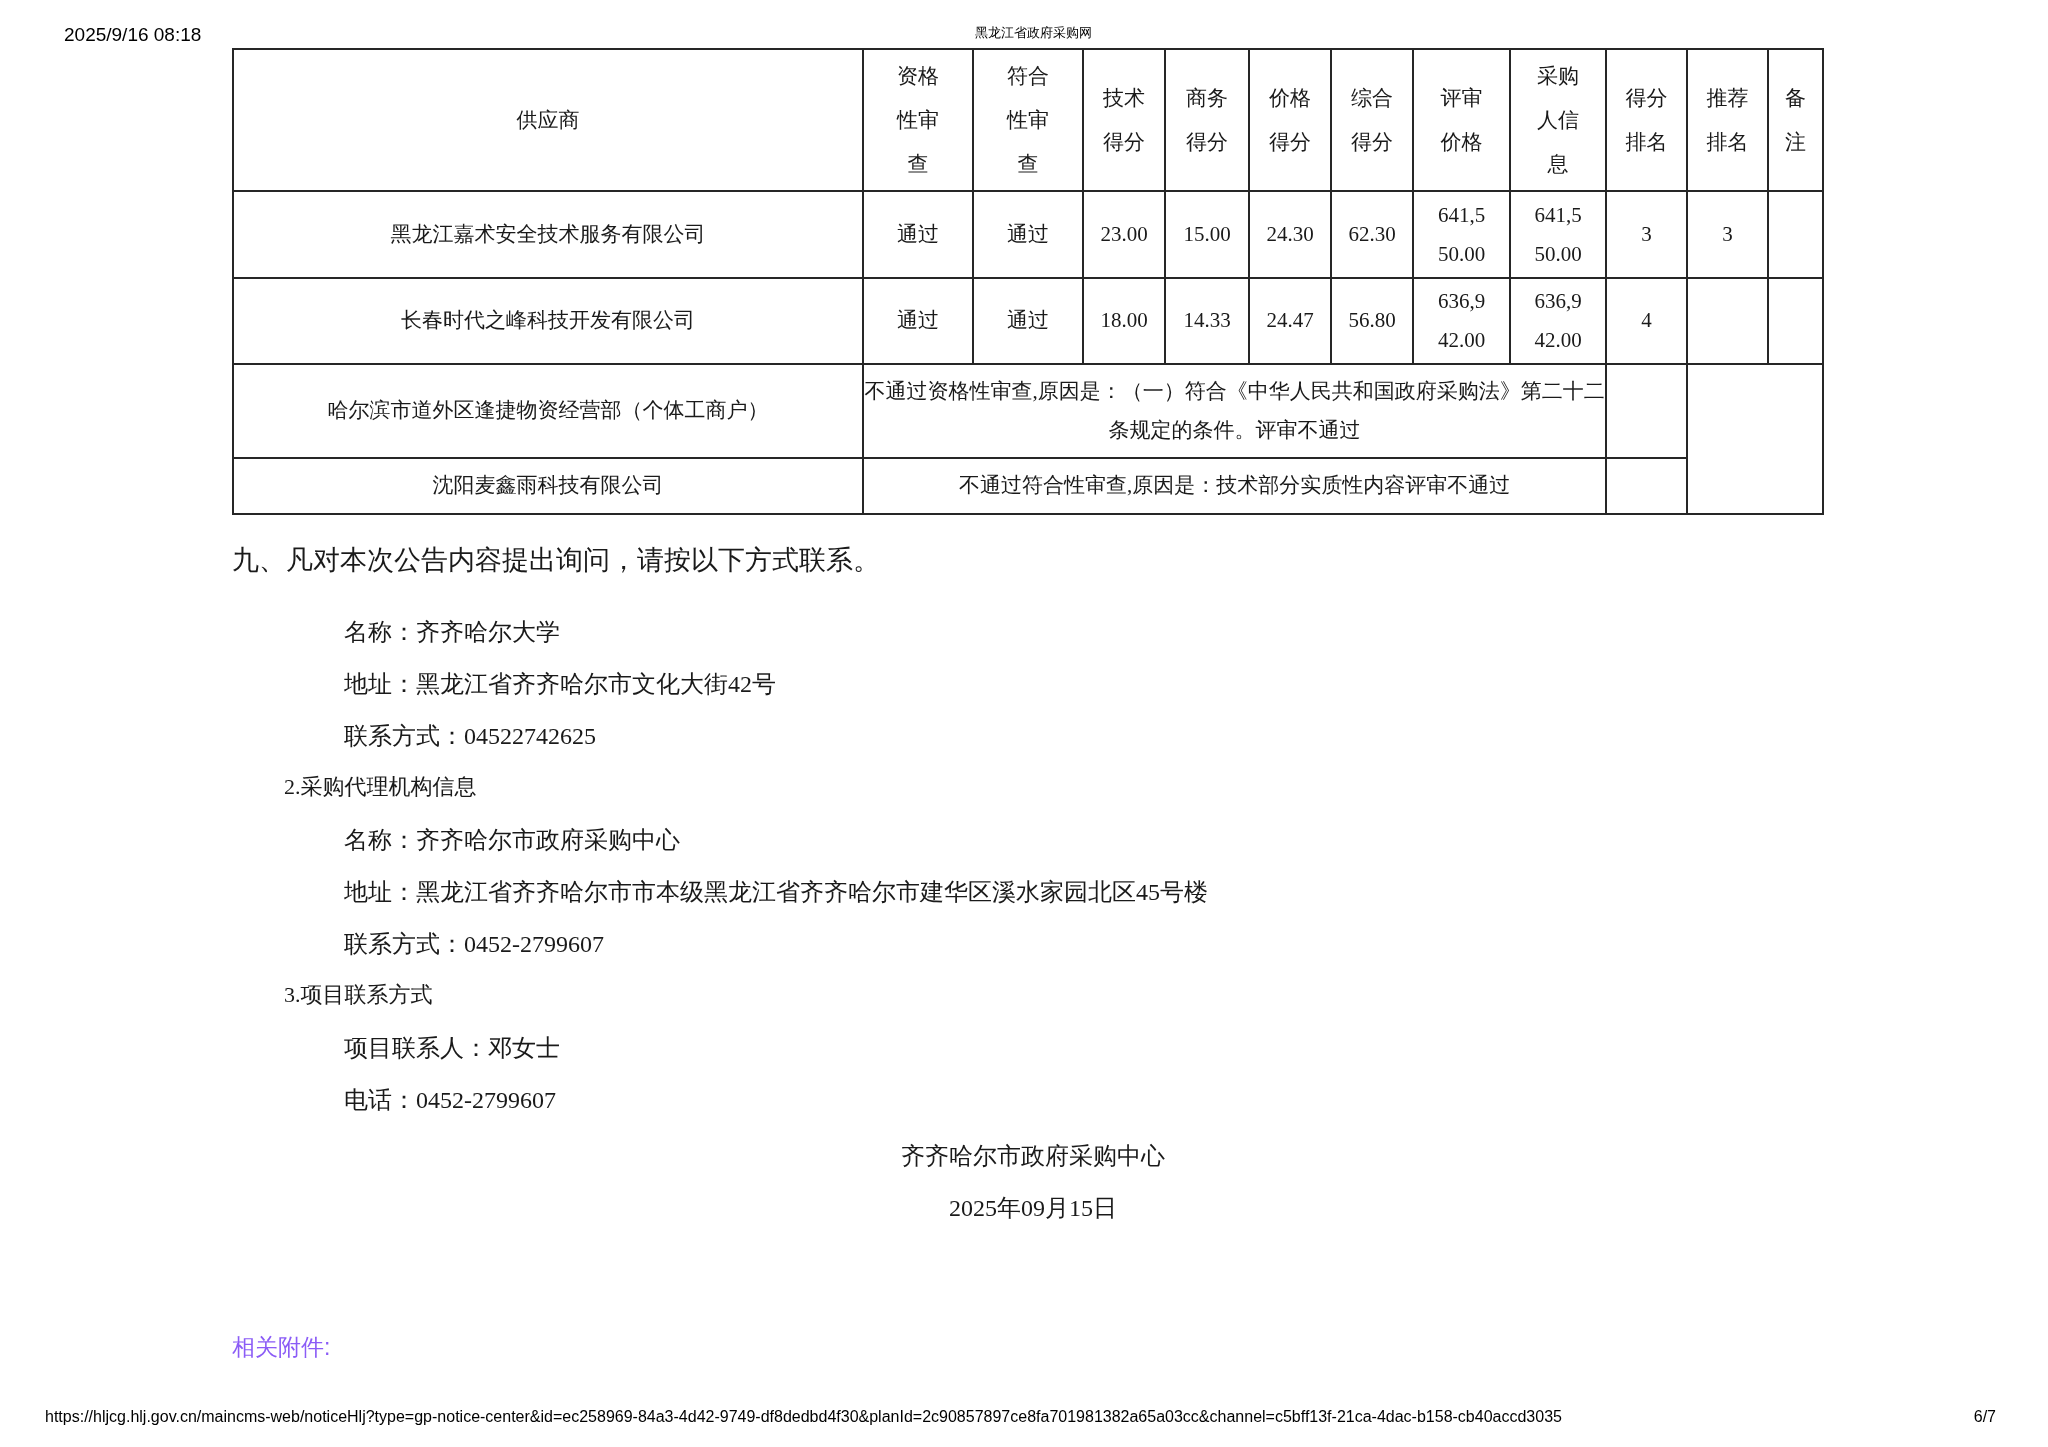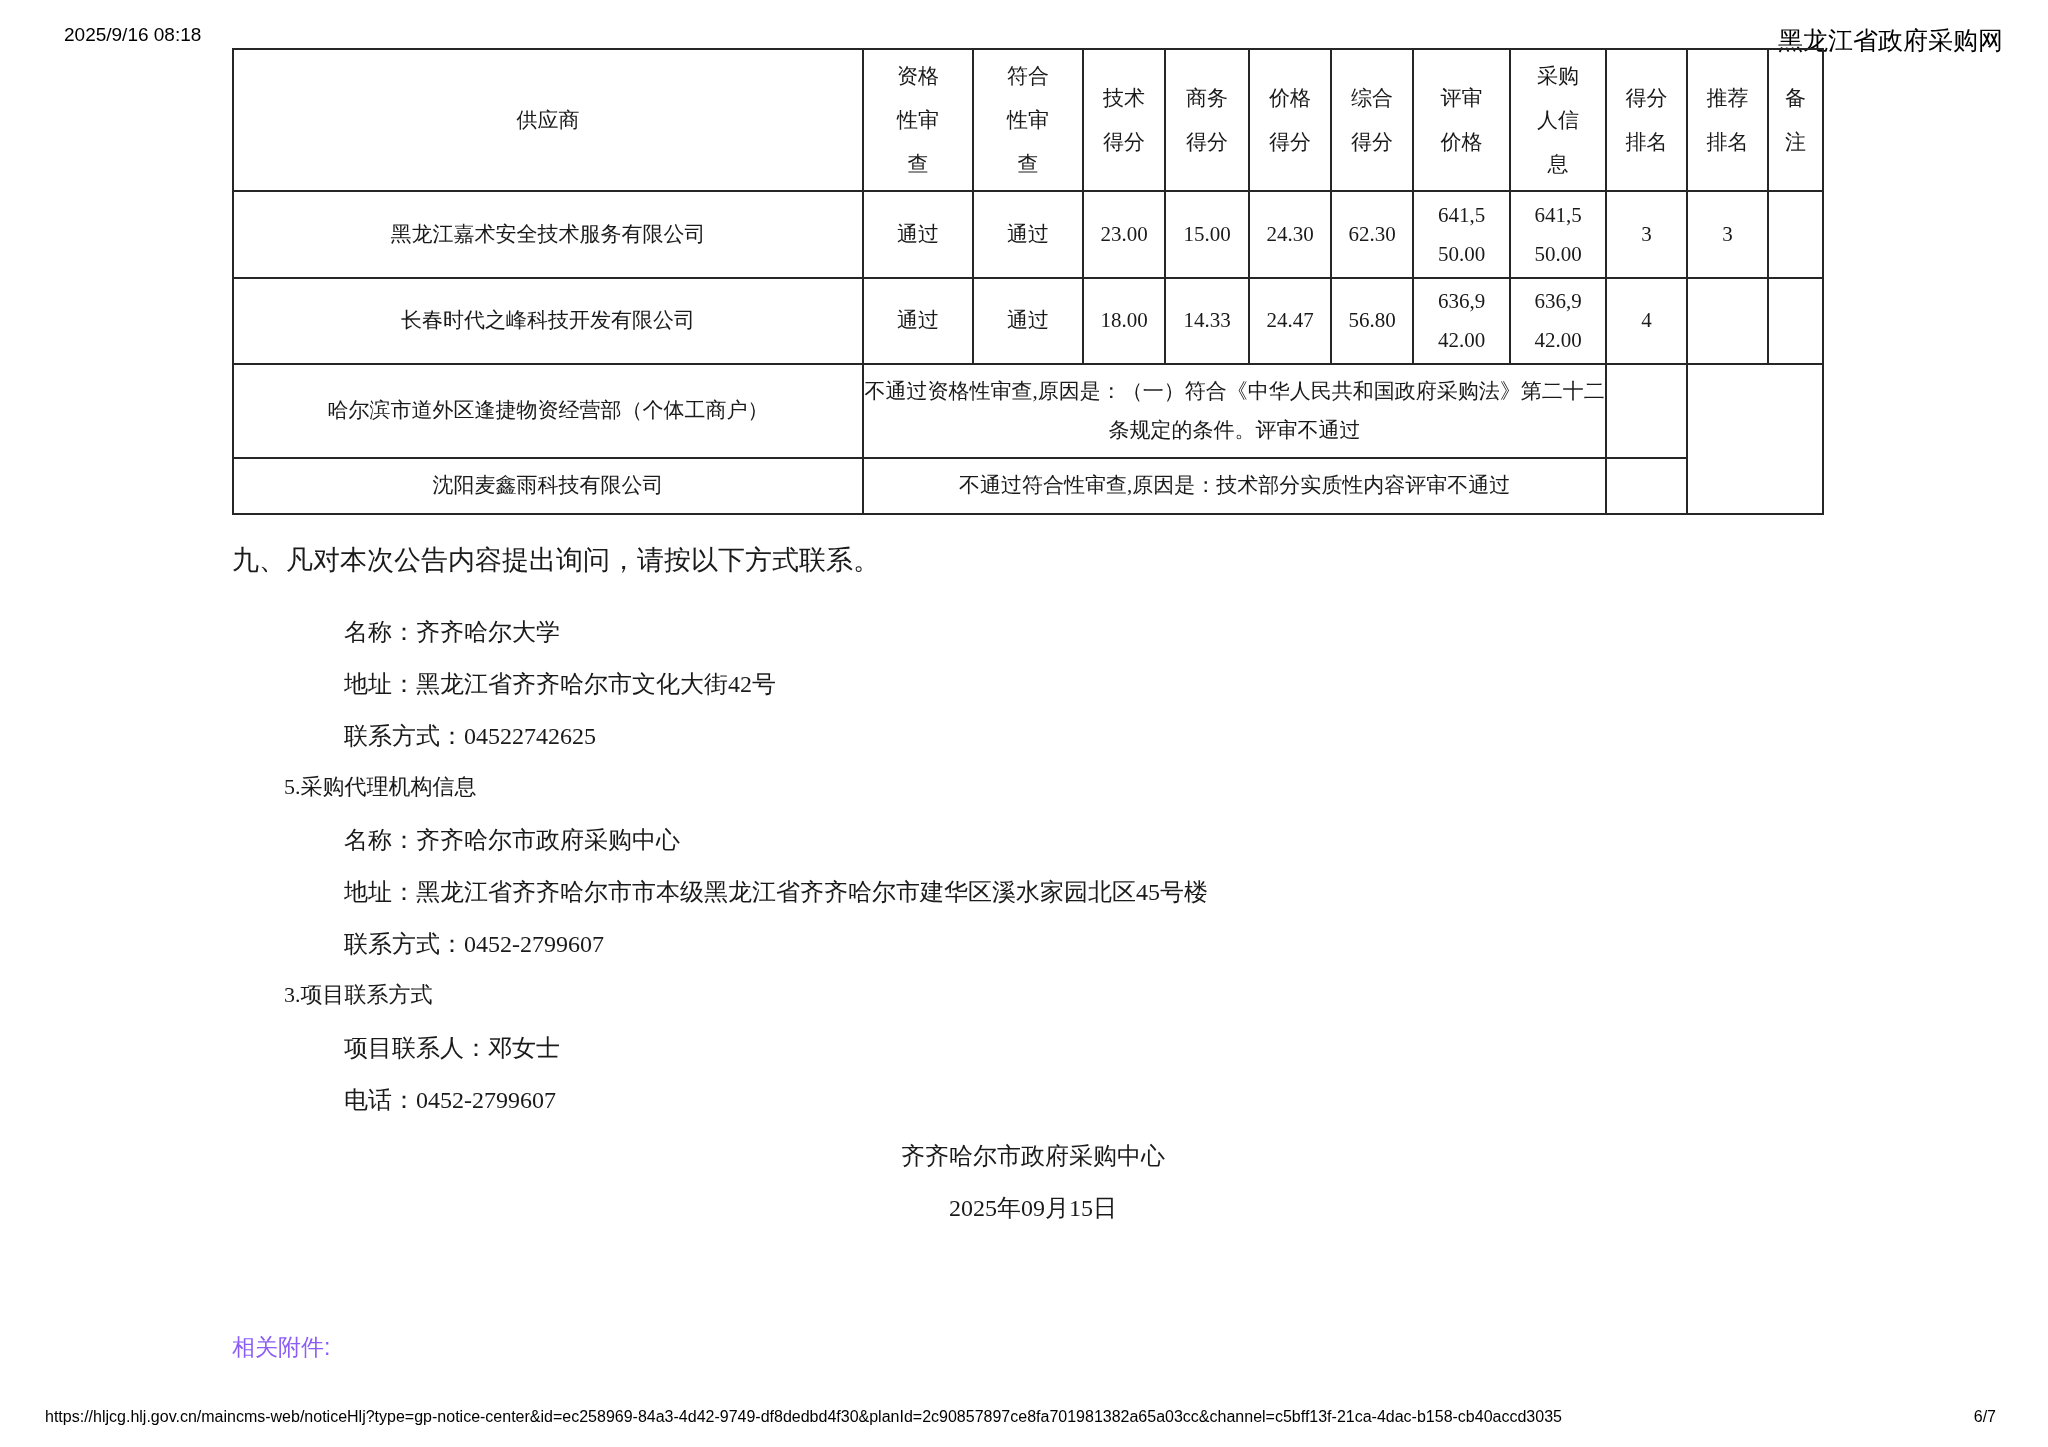--- a/index.html
+++ b/index.html
@@ -10,21 +10,21 @@
     color:#1a1a1a; overflow:hidden;
   }
 
   
   .print-header {
     position:absolute; top:24px; left:45px; right:45px; height:28px;
     font-family:"Liberation Sans","DejaVu Sans",sans-serif;
     font-size:19px; color:#000;margin-left:19px;
   }
   .print-header .timestamp { position:absolute; left:0; top:0; }
-  .print-header .site-title { position:absolute; left:0; right:0; top:0; text-align:right; font-size:25px; }
+  .print-header .site-title { position:absolute; left:0; right:0; top:0; text-align:center; font-size:13px; }
 
   
   table.eval {
     position:absolute; top:48px; left:232px; width:1590px;
     border-collapse:collapse; table-layout:fixed;
   }
   table.eval th, table.eval td {
     border:2px solid #262626; font-weight:normal;
     text-align:center; vertical-align:middle;
     font-size:21px; line-height:1.85; padding:3px 0;
@@ -147,21 +147,21 @@
 </tbody>
   </table>
 
 <div class="doc-body">
   <div class="lvl1">九、凡对本次公告内容提出询问，请按以下方式联系。</div>
 
   <div class="lvl3">名称：齐齐哈尔大学</div>
   <div class="lvl3">地址：黑龙江省齐齐哈尔市文化大街42号</div>
   <div class="lvl3">联系方式：04522742625</div>
 
-  <div class="lvl2">5.采购代理机构信息</div>
+  <div class="lvl2">2.采购代理机构信息</div>
   <div class="lvl3">名称：齐齐哈尔市政府采购中心</div>
   <div class="lvl3">地址：黑龙江省齐齐哈尔市市本级黑龙江省齐齐哈尔市建华区溪水家园北区45号楼</div>
   <div class="lvl3">联系方式：0452-2799607</div>
 
   <div class="lvl2">3.项目联系方式</div>
   <div class="lvl3">项目联系人：邓女士</div>
   <div class="lvl3">电话：0452-2799607</div>
 
   <div class="sig-block">
     <div class="sig">齐齐哈尔市政府采购中心</div>

